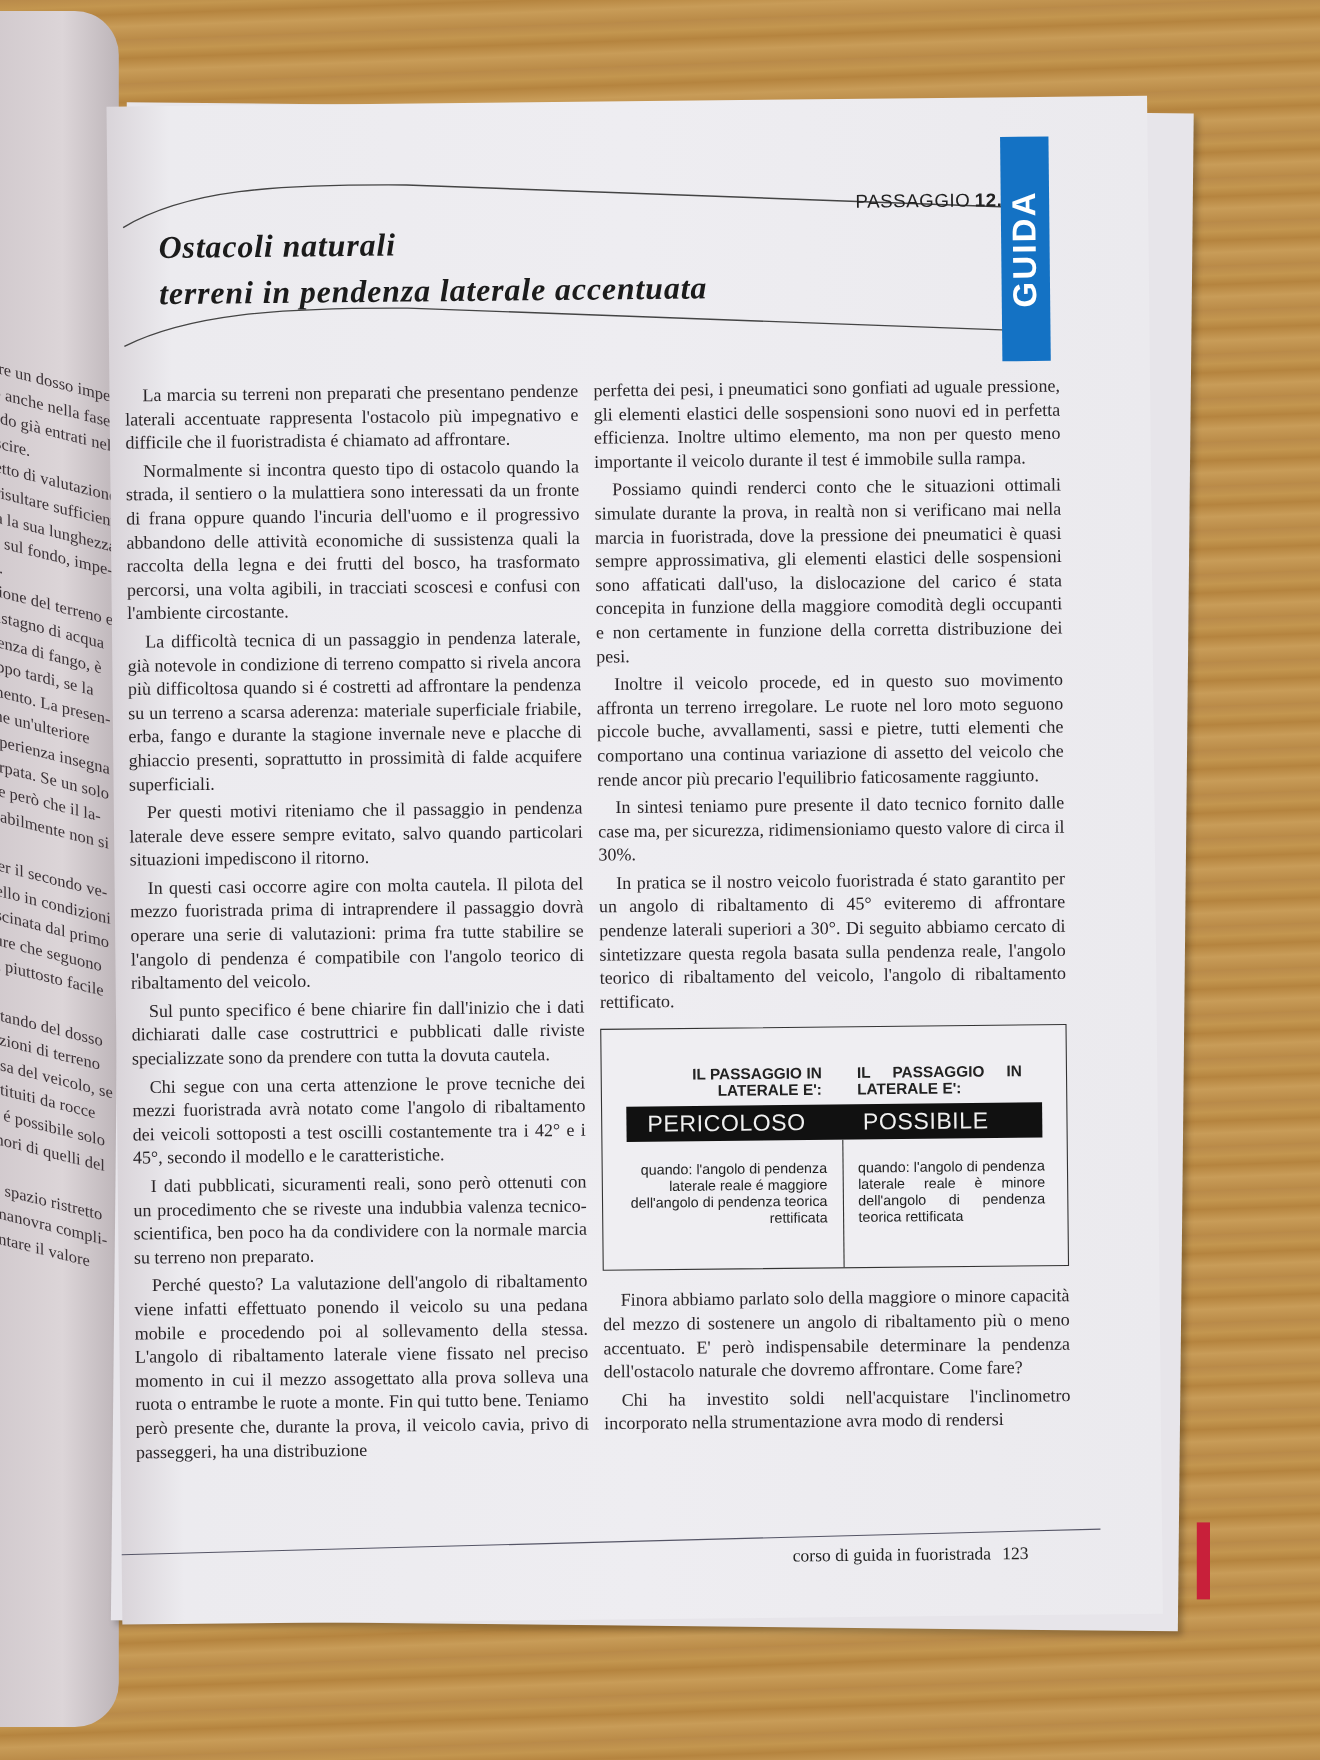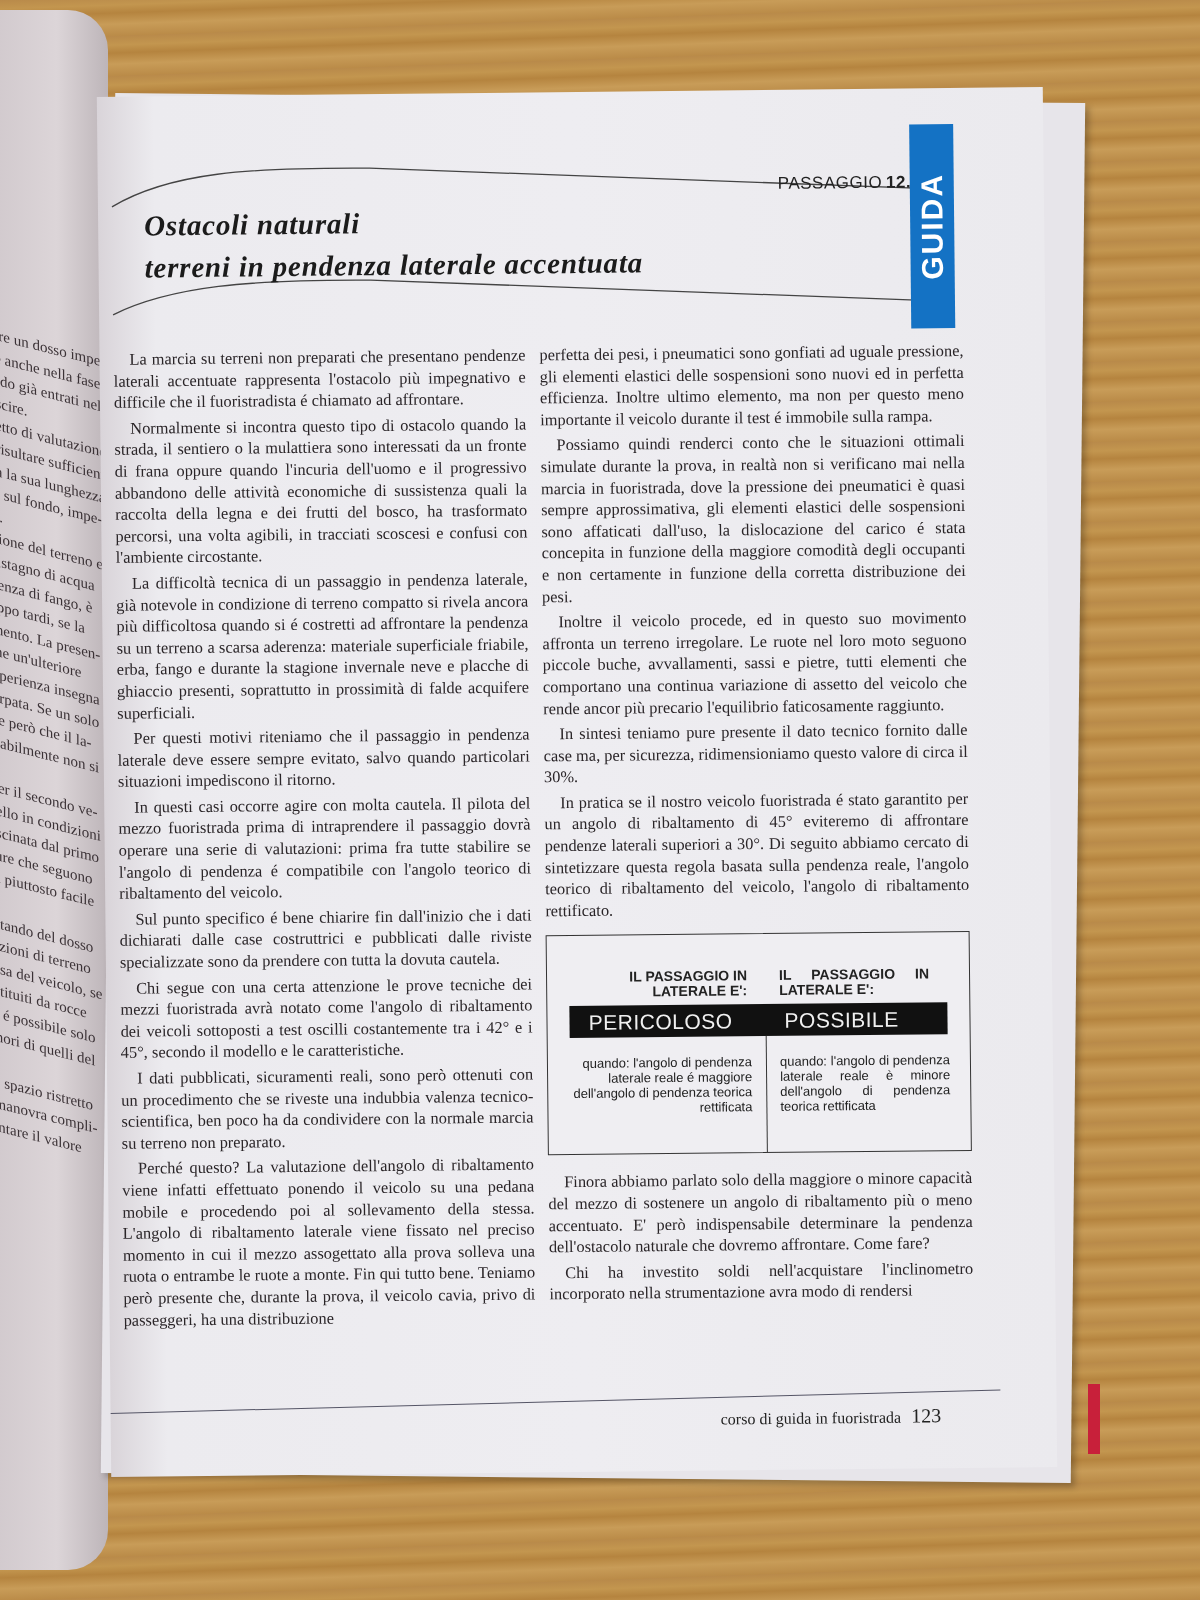--- a/index.html
+++ b/index.html
@@ -71,21 +71,21 @@
   .tb-bar .l { justify-content:flex-end; padding-right:26px; box-sizing:border-box; }
   .tb-bar .r { padding-left:26px; box-sizing:border-box; }
   .tb-divider { position:absolute; left:218px; top:102px; bottom:0; border-left:1.5px solid #333; }
   .tb-cell { position:absolute; top:120px; font-size:13px; line-height:15px; color:#222; }
   .tb-cell.l { left:20px; width:184px; text-align:right; }
   .tb-cell.r { left:232px; width:170px; }
   .footer-line { position:absolute; left:0; top:1302px; width:890px; border-top:1.5px solid #556; transform: rotate(-0.9deg); transform-origin:right; }
   .footer {
     position:absolute; left:610px; top:1316px; font-size:16px; color:#222;
   }
-  .footer .num { font-size:20px; margin-left:10px; }
+  .footer .num { font-size:16px; margin-left:10px; }
 </style>
 </head>
 <body>
 
 <div class="left-page" id="leftPage">
     <div class="lp-line" style="top: 310px;">ntare un dosso impe-</div>
     <div class="lp-line" style="top: 332.6px;">ene anche nella fase</div>
     <div class="lp-line" style="top: 355.2px;">sendo già entrati nella</div>
     <div class="lp-line" style="top: 377.8px;">l uscire.</div>
     <div class="lp-line" style="top: 400.4px;">ggetto di valutazione</div>

